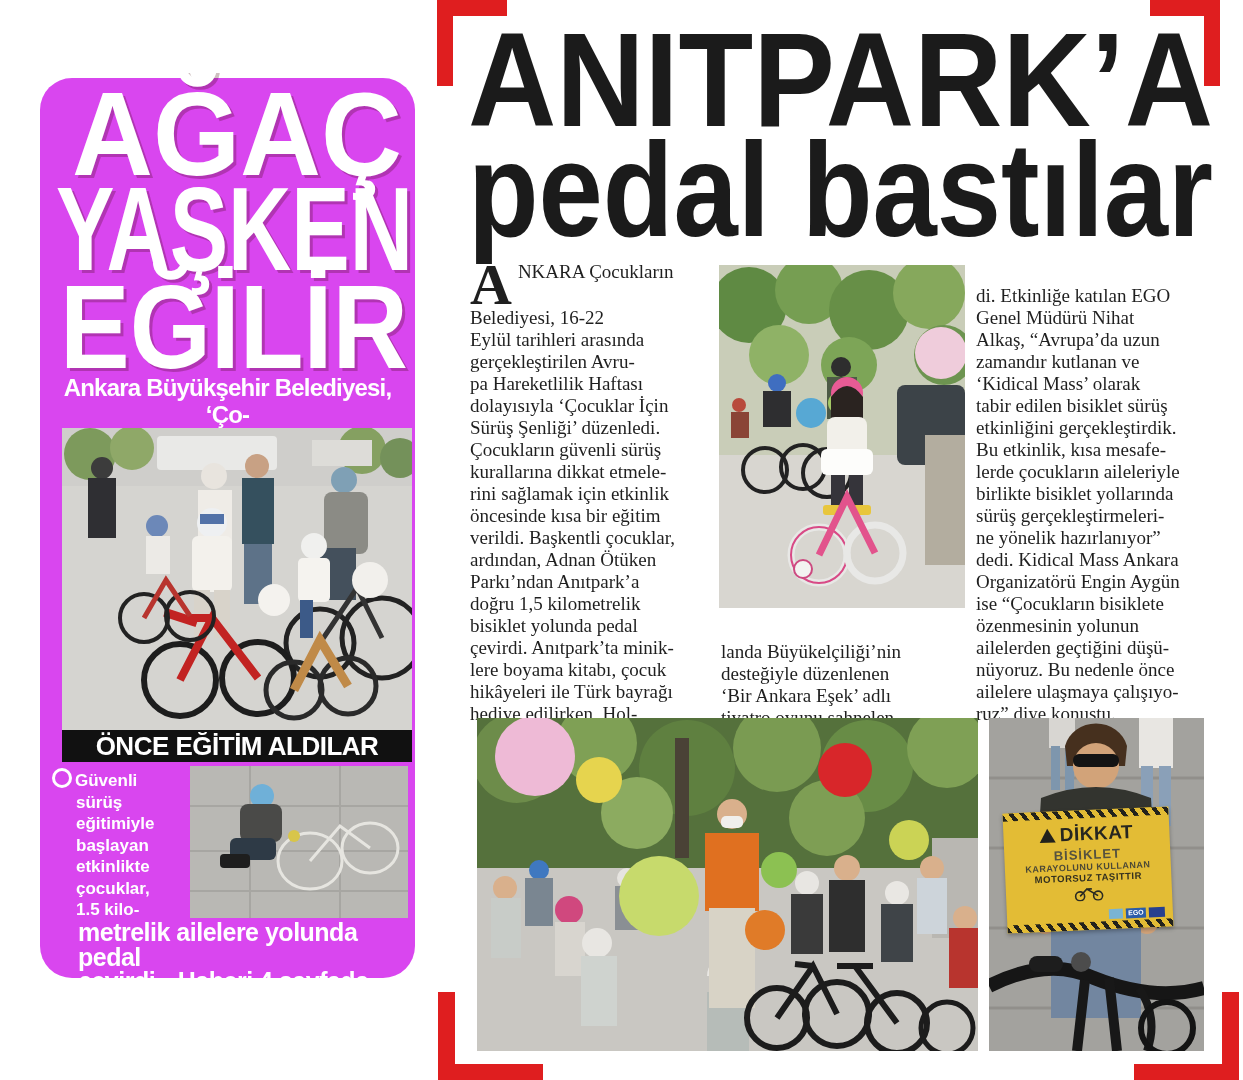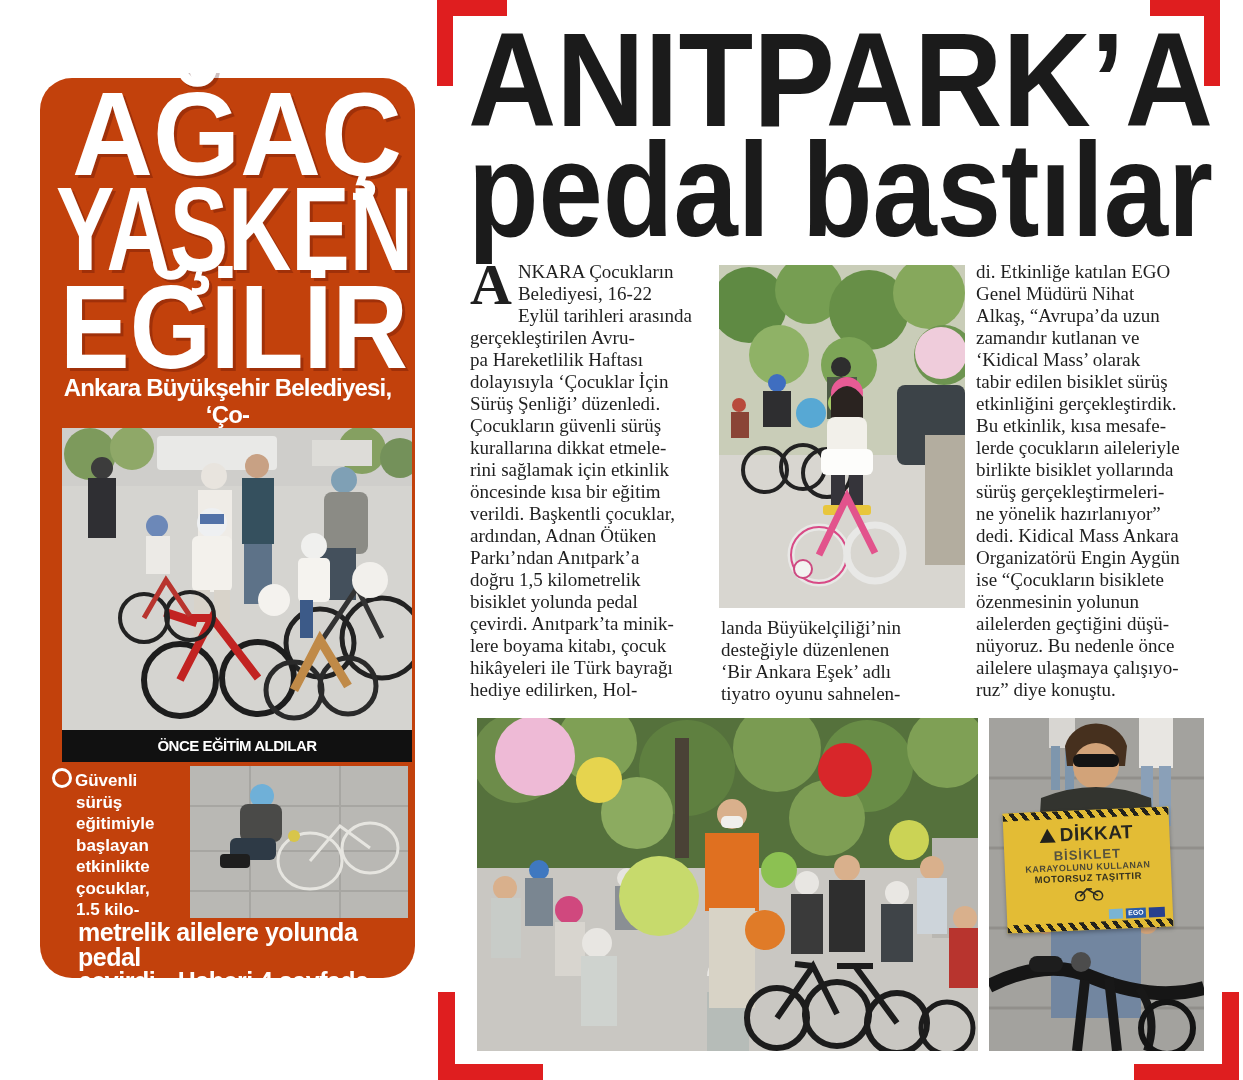--- a/index.html
+++ b/index.html
@@ -1,44 +1,44 @@
 <!DOCTYPE html>
 <html><head>
 <meta charset="utf-8">
 <style>
   html,body{margin:0;padding:0;background:#ffffff;}
   #page{position:relative;width:1243px;height:1080px;background:#fff;overflow:hidden;
         font-family:"Liberation Sans",sans-serif;}
   
-  #left-box{position:absolute;left:40px;top:78px;width:375px;height:900px;background:#c2410c;border-radius:32px;}
+  #left-box{position:absolute;left:40px;top:78px;width:375px;height:900px;background:#d946ef;border-radius:32px;}
   #left-headline{position:absolute;left:0;top:6px;width:375px;height:300px;overflow:visible;
                  filter:drop-shadow(3px 3px 0 rgba(60,0,0,.25));}
   #left-headline text{fill:#fff;font-family:"Liberation Sans",sans-serif;font-weight:bold;}
   #left-subtitle{position:absolute;left:8px;top:296px;width:359px;text-align:center;color:#fff;
                  font-weight:bold;font-size:24px;line-height:27px;letter-spacing:-0.8px;white-space:pre-line;}
   .photo{position:absolute;overflow:hidden;background:#cfcfcd;}
   #left-photo{left:22px;top:350px;width:350px;height:310px;}
   #left-banner{position:absolute;left:22px;top:652px;width:350px;height:32px;background:#111;
-               color:#fff;font-weight:bold;font-size:15px;line-height:32px;text-align:center;letter-spacing:-0.5px;}
+               color:#fff;font-weight:bold;font-size:26px;line-height:32px;text-align:center;letter-spacing:-0.5px;}
   #bullet-col{position:absolute;left:12px;top:690px;width:140px;color:#fff;font-weight:bold;
               font-size:17px;line-height:21.5px;padding-left:24px;text-indent:-24px;}
   #bullet-col .pre{white-space:pre-line;}
   .bullet-o{display:inline-block;width:14px;height:14px;border:3px solid #fff;border-radius:50%;
             margin-right:3px;vertical-align:-2px;}
   #chalk-photo{left:150px;top:688px;width:218px;height:152px;}
   #bullet-tail{position:absolute;left:38px;top:842px;width:332px;color:#fff;font-weight:bold;
                font-size:25px;line-height:24.5px;letter-spacing:-0.5px;}
   .marker{font-size:22px;letter-spacing:-4px;margin:0 6px 0 2px;}
   
   .bracket{position:absolute;background:#df1e1f;}
   #main-headline{position:absolute;left:468px;top:14px;width:750px;height:260px;overflow:visible;}
   #main-headline text{fill:#1b1b1b;font-family:"Liberation Sans",sans-serif;font-weight:bold;}
   .col{position:absolute;color:#1f1f1f;font-family:"Liberation Serif",serif;
        font-size:19px;line-height:22px;}
-  .col .pre{display:block;white-space:pre-line;}
+  .col .pre{display:block;white-space:pre-line;margin-top:24px;}
   #col1{left:470px;top:261px;width:241px;}
   #col2-text{left:721px;top:617px;width:244px;}
   #col3{left:976px;top:261px;width:240px;}
   .dropcap{float:left;font-weight:bold;font-size:58px;line-height:44px;margin:2px 6px 0 0;
            font-family:"Liberation Serif",serif;}
   .lead-b{font-weight:normal;}
   #col2-photo{left:719px;top:265px;width:246px;height:343px;}
   #wide-photo{left:477px;top:718px;width:501px;height:333px;}
   #right-photo{left:989px;top:718px;width:215px;height:333px;background:#9e9e9c;}
   

